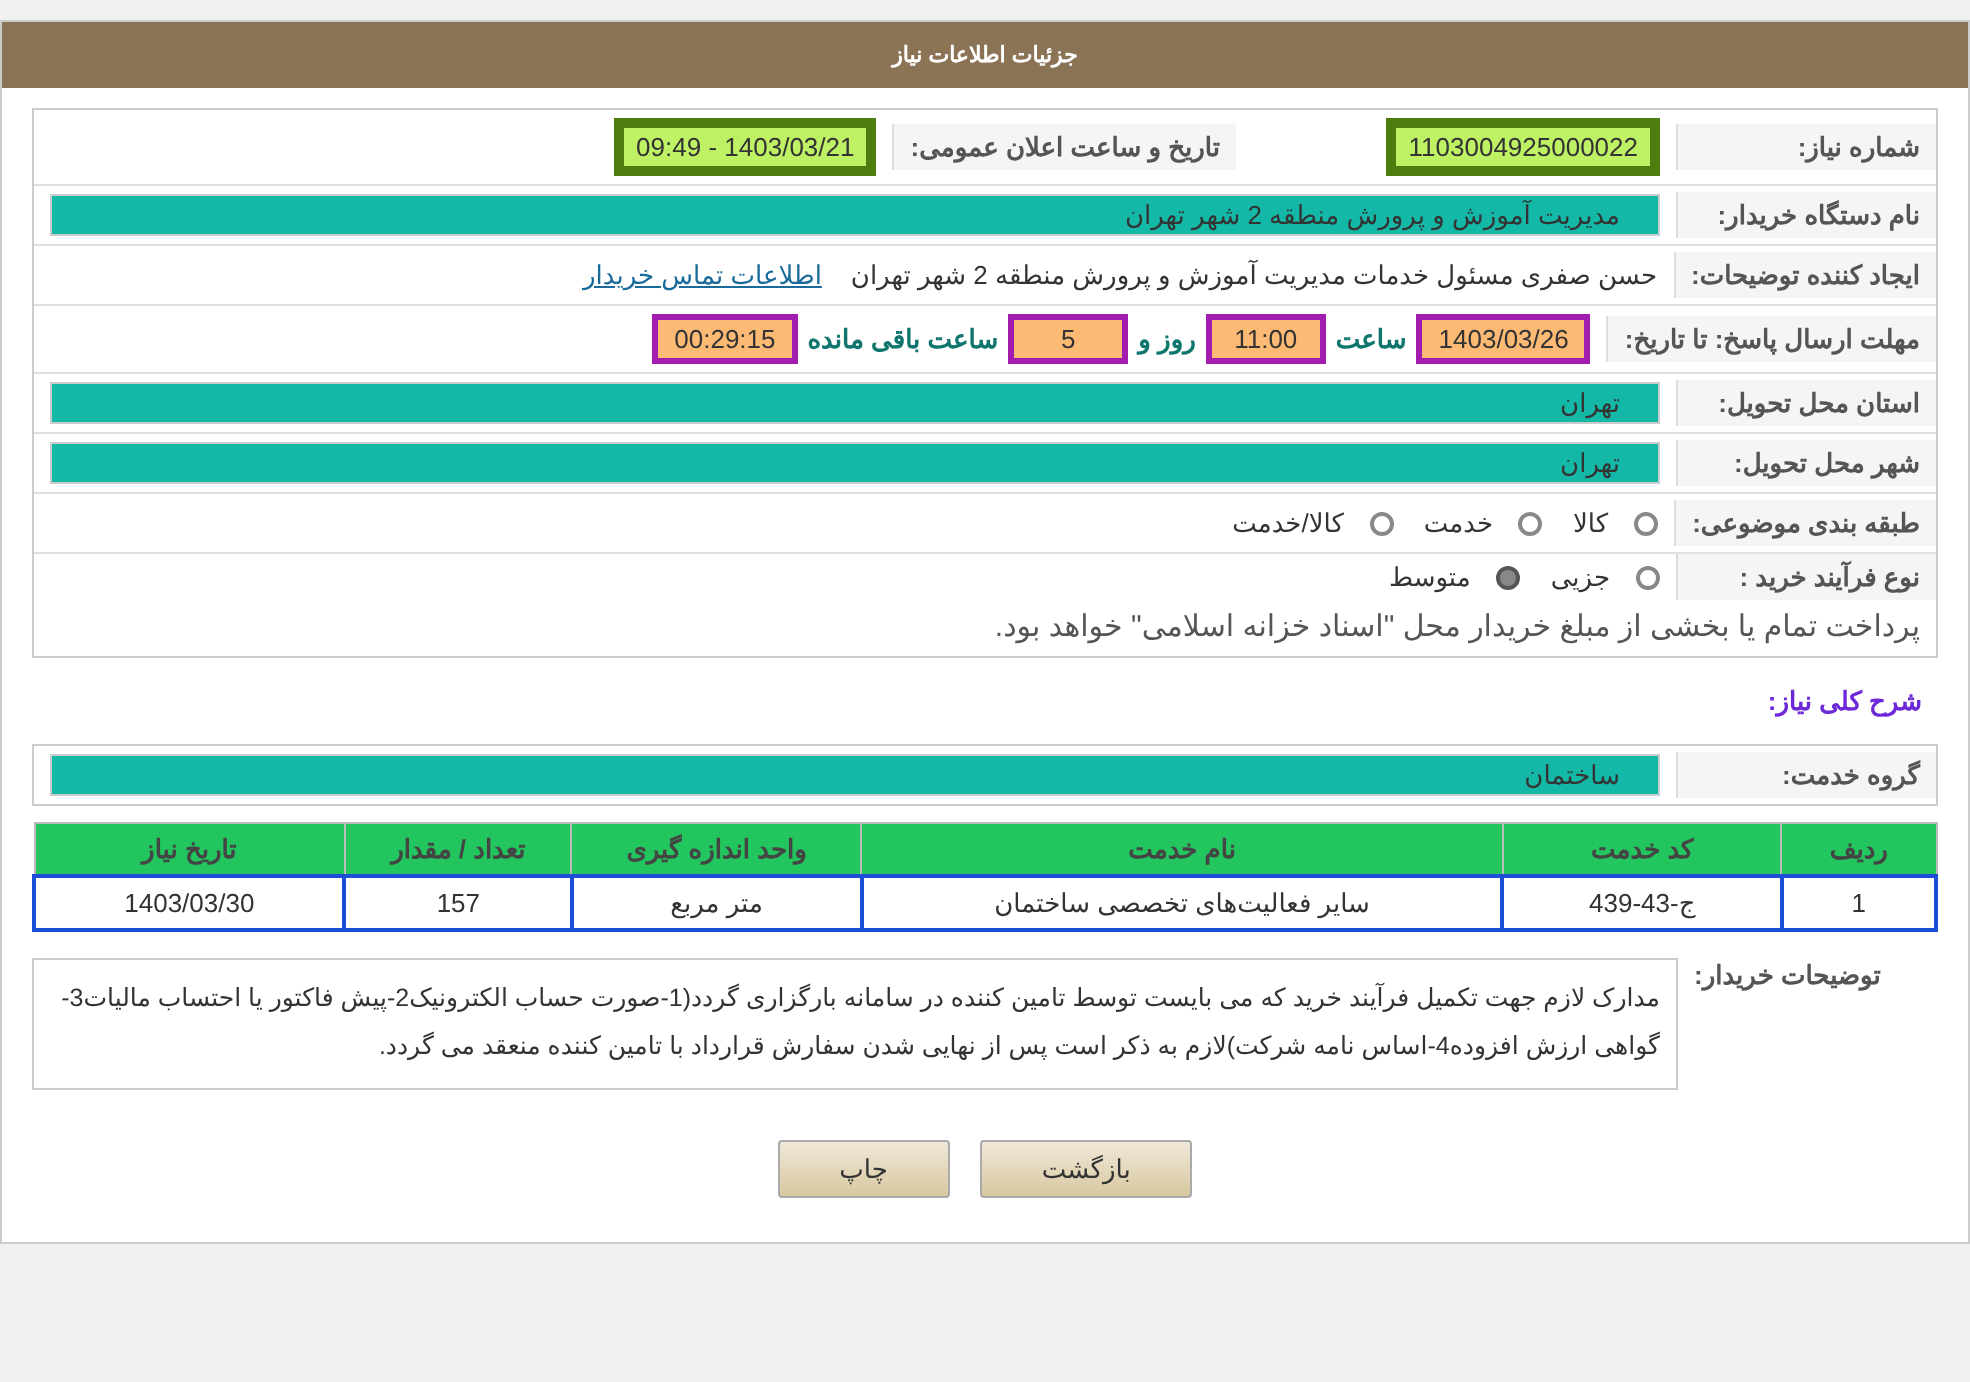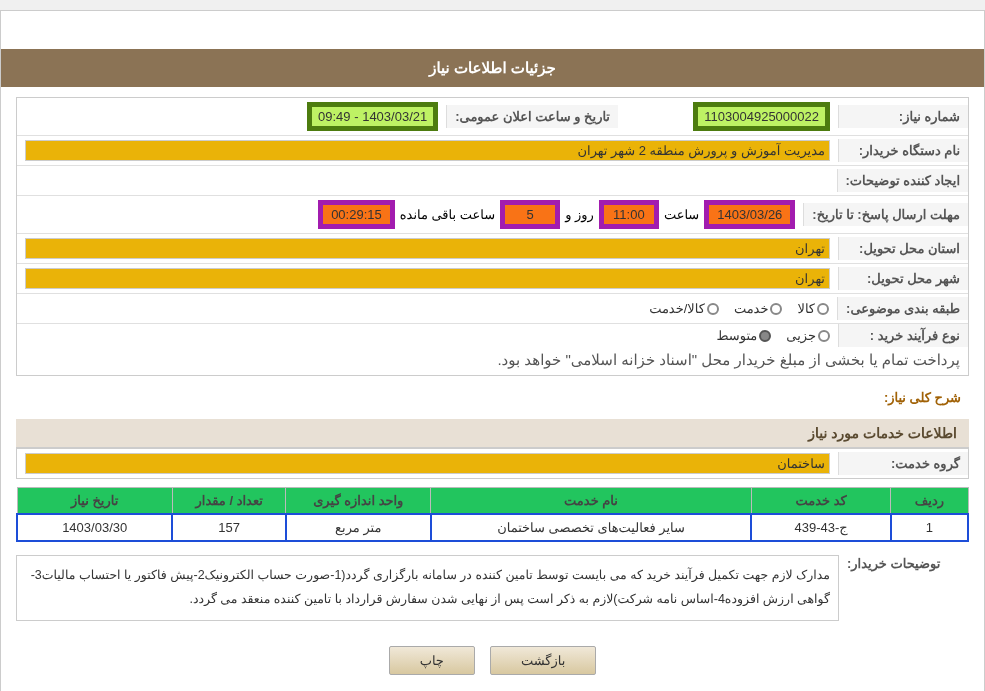--- a/index.html
+++ b/index.html
@@ -14,23 +14,22 @@
       max-width: 985px;
       margin: 10px auto;
       background: #fff;
       border: 1px solid #ccc;
     }
     .header-bar {
       background: #8b7355;
       color: #fff;
       text-align: center;
       padding: 10px 15px;
-      font-size: 15px;
-      font-weight: bold;
-      margin-top: 38px;
+      font-size: 11px;
+      font-weight: bold;
     }
     .content {
       padding: 10px 15px;
     }
     .info-section {
       border: 1px solid #ccc;
       margin-bottom: 8px;
       background: #fff;
     }
     .info-row {
@@ -59,56 +58,56 @@
     }
     .input-box {
       border: 5px solid #4d7c0f;
       padding: 2px 6px;
       background: #bef264;
       display: inline-block;
     }
     .full-input {
       width: 100%;
       border: 1px solid #ccc;
-      padding: 2px 4px;
-      background: #eab308;
+      padding: 2px 19px;
+      background: #14b8a6;
       display: block;
     }
     .row-inline {
       display: flex;
       align-items: center;
       gap: 5px;
     }
     .inline-label {
-      font-weight: normal;
+      font-weight: bold;
       white-space: nowrap;
-      color: #000000;
+      color: #0f766e;
       text-align: center;
     }
     .inline-val {
-      border: 5px solid #a21caf;
+      border: 3px solid #a21caf;
       padding: 2px 8px;
-      background: #f97316;
+      background: #fdba74;
       min-width: 60px;
       text-align: center;
     }
     .link-text {
       color: #1a6b9a;
       cursor: pointer;
       text-decoration: underline;
     }
     .radio-group {
       display: flex;
       gap: 15px;
       align-items: center;
     }
     .radio-item {
       display: flex;
       align-items: center;
-      gap: 2px;
+      gap: 13px;
     }
     .radio-circle {
       width: 12px;
       height: 12px;
       border-radius: 50%;
       border: 2px solid #888;
       display: inline-block;
       background: #fff;
     }
     .radio-circle.selected {
@@ -209,20 +208,25 @@
 
       <div class="info-row">
         <div class="label-cell">نام دستگاه خریدار:</div>
         <div class="value-cell">
           <div class="full-input">مدیریت آموزش و پرورش منطقه 2 شهر تهران</div>
         </div>
       </div>
 
       <div class="info-row">
         <div class="label-cell">ایجاد کننده توضیحات:</div>
+        <div class="value-cell">
+          <span>حسن صفری مسئول خدمات مدیریت آموزش و پرورش منطقه 2 شهر تهران</span>
+          &nbsp;&nbsp;
+          <span class="link-text">اطلاعات تماس خریدار</span>
+        </div>
       </div>
 
       <div class="info-row">
         <div class="label-cell">مهلت ارسال پاسخ: تا تاریخ:</div>
         <div class="value-cell">
           <div class="row-inline">
             <div class="inline-val">1403/03/26</div>
             <span class="inline-label">ساعت</span>
             <div class="inline-val">11:00</div>
             <span class="inline-label">روز و</span>
@@ -282,24 +286,23 @@
               </div>
             </div>
           </div>
         </div>
         <div style="padding: 4px 8px 6px 8px; font-size:15px; color:#555; width:100%;">پرداخت تمام یا بخشی از مبلغ خریدار محل "اسناد خزانه اسلامی" خواهد بود.</div>
       </div>
 
     </div>
 
     <div style="display:flex; align-items: flex-start; margin-bottom:8px;">
-      <div style="min-width:130px; font-weight:bold; color:#a16207; padding: 6px 8px; text-align:right; white-space:nowrap;">شرح کلی نیاز:</div>
-    </div>
-
-    <div class="section-title">اطلاعات خدمات مورد نیاز</div>
+      <div style="min-width:130px; font-weight:bold; color:#6d28d9; padding: 6px 8px; text-align:right; white-space:nowrap;">شرح کلی نیاز:</div>
+    </div>
+
 
     <div class="info-row" style="border:1px solid #ccc; margin-bottom:8px;">
       <div class="label-cell">گروه خدمت:</div>
       <div class="value-cell">
         <div class="full-input">ساختمان</div>
       </div>
     </div>
 
     <table class="service-table">
       <thead>

